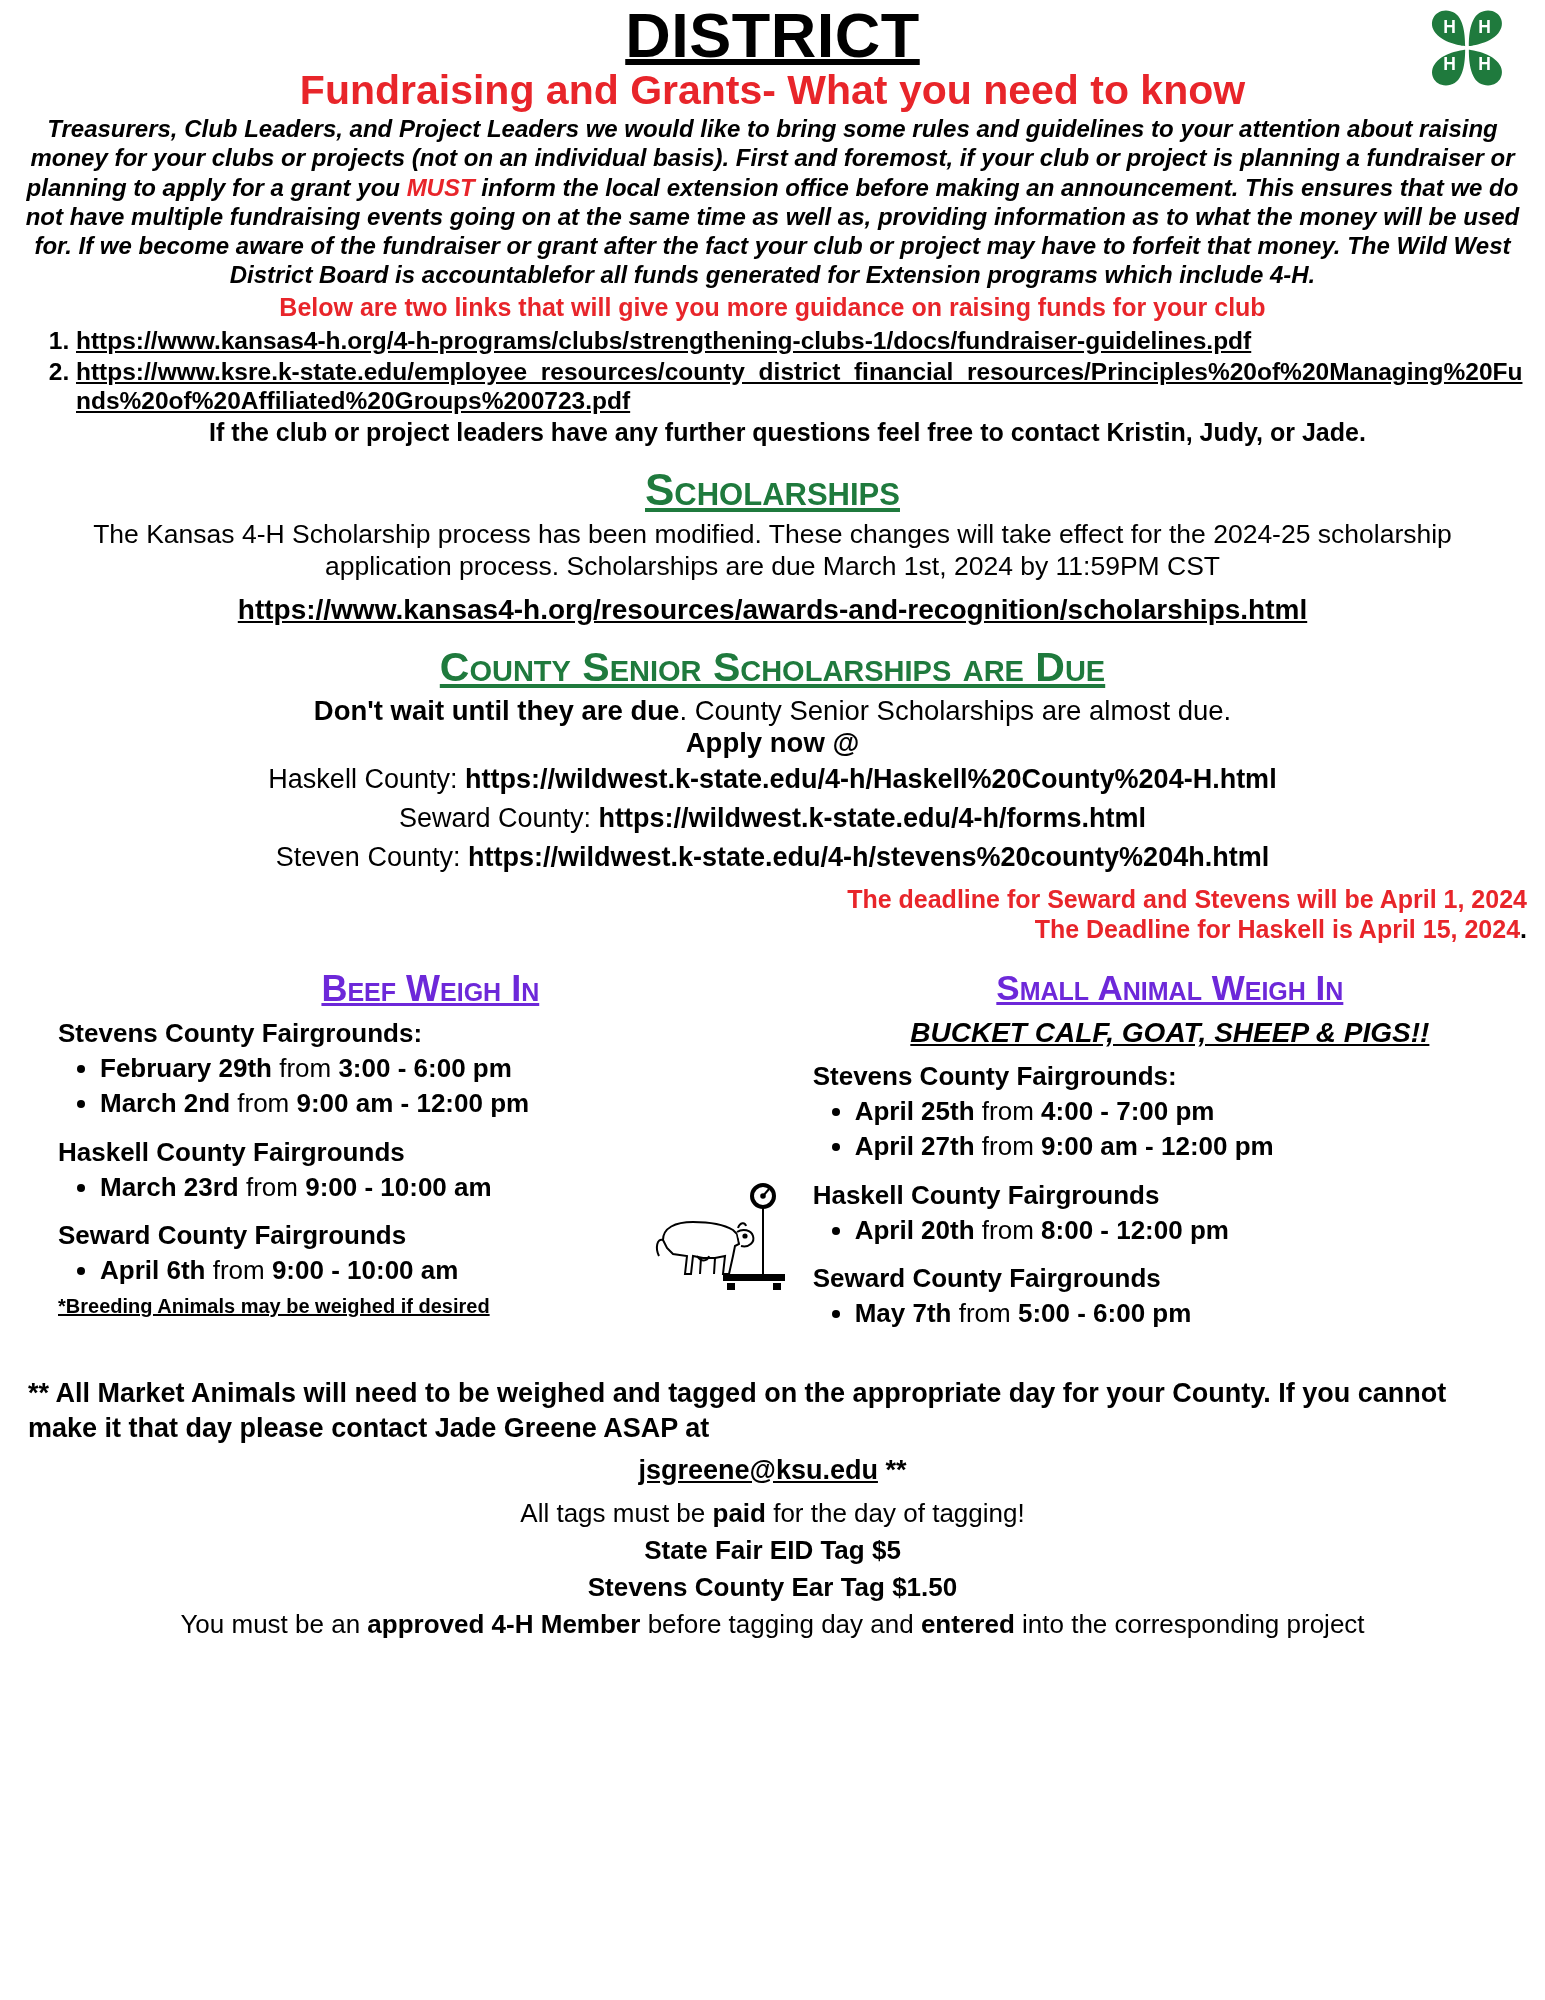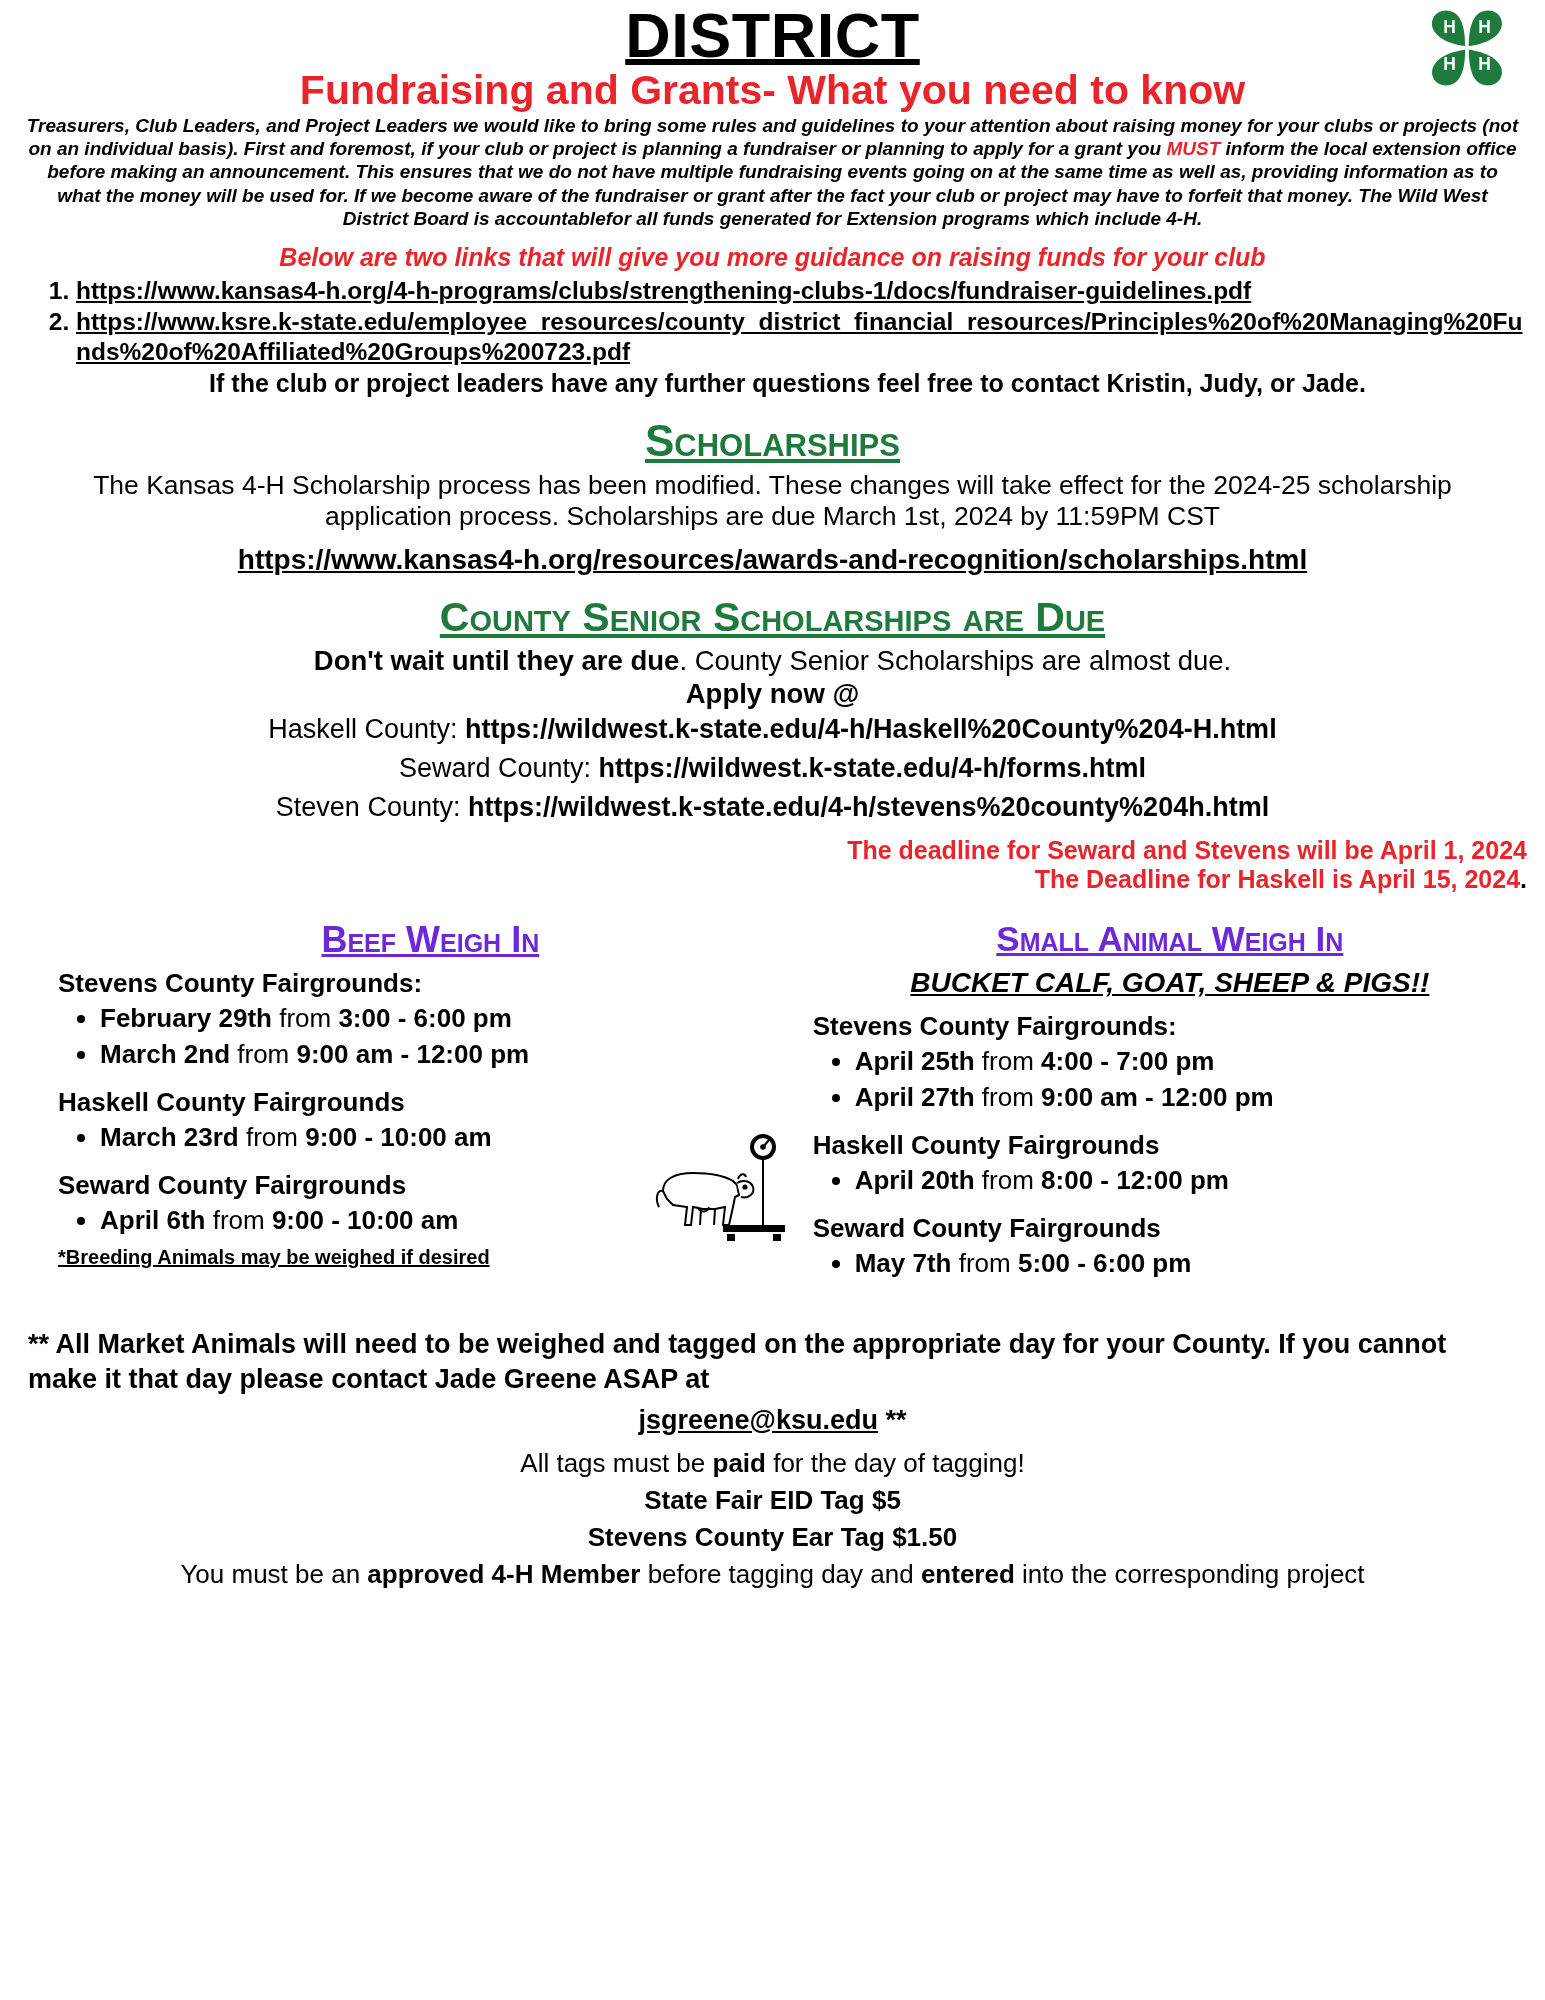--- a/index.html
+++ b/index.html
@@ -43,35 +43,34 @@
     color: #e8252a;
     font-size: 41px;
     font-weight: bold;
     line-height: 1.05;
     margin: 0 0 2px 0;
   }
 
   .para {
     font-style: italic;
     font-weight: bold;
-    font-size: 19px;
+    font-size: 24px;
     line-height: 1.22;
     text-align: center;
     margin: 0 6px;
   }
   .para .must { color: #e8252a; }
 
   .red-line {
     text-align: center;
     color: #e8252a;
     font-weight: bold;
     font-size: 25px;
     line-height: 1.2;
-    margin-top: 12px;
-    font-style: italic;
+    margin-top: 2px;
   }
 
   ol.links {
     margin: 4px 0 0 0;
     padding-left: 58px;
     font-size: 24.5px;
     font-weight: bold;
   }
   ol.links li { margin-bottom: 1px; line-height: 1.22; }
   ol.links a, .ulink {

